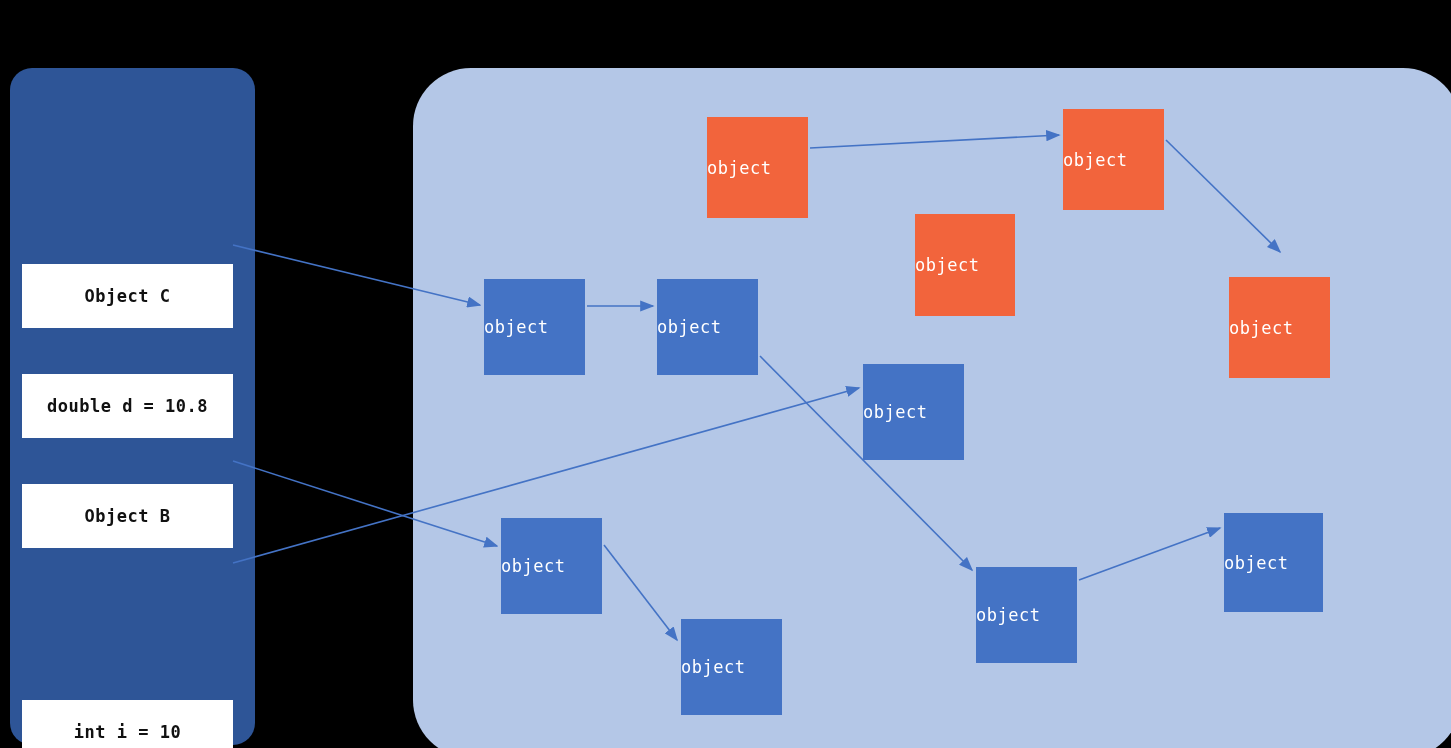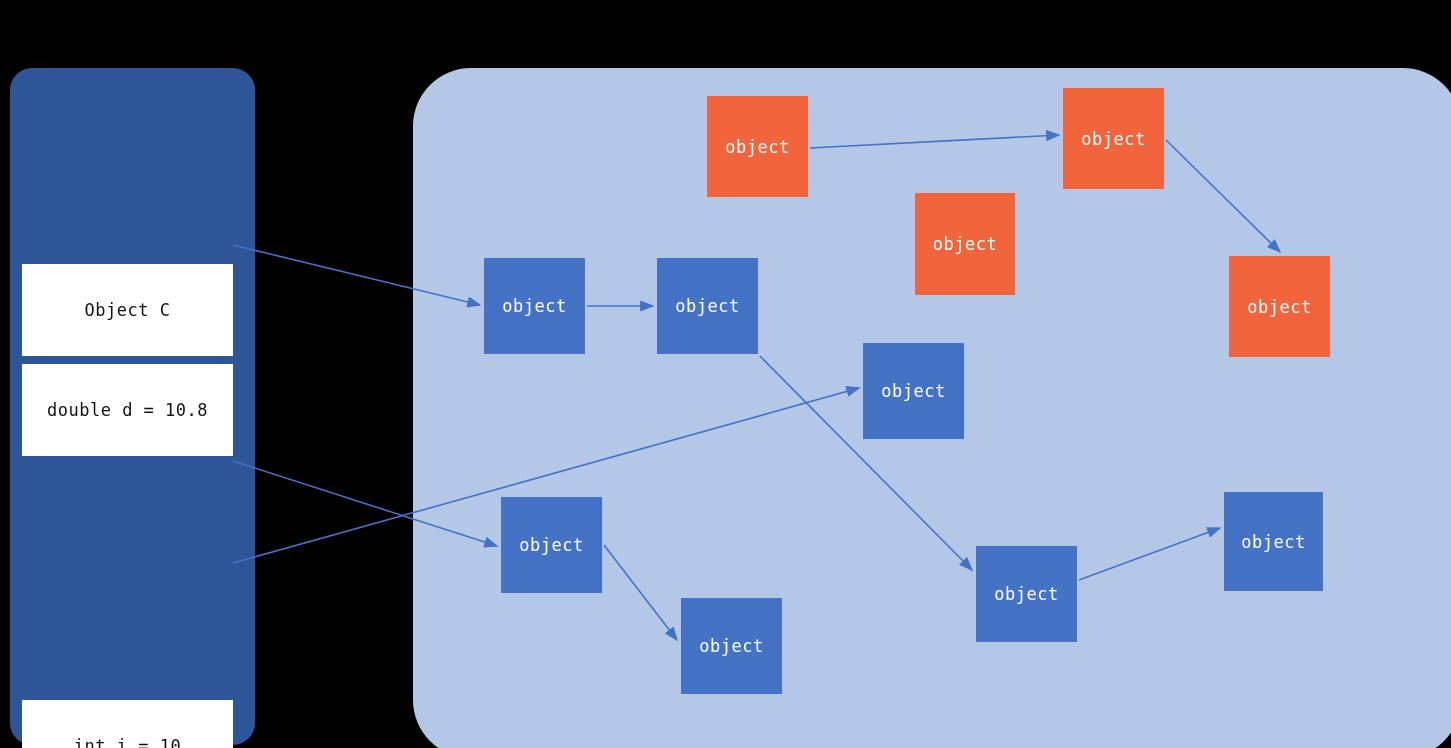--- a/index.html
+++ b/index.html
@@ -2,48 +2,51 @@
 <html><head>
 <meta charset="utf-8">
 <style>
   html,body{margin:0;padding:0;background:#000;}
   #stage{position:relative;width:1451px;height:748px;background:#000;overflow:hidden;
          font-family:"DejaVu Sans Mono","Liberation Mono",monospace;}
 
   
   #stack-panel{position:absolute;left:10px;top:68px;width:245px;height:677px;
                background:#2E5597;border-radius:22px;}
-  .stack-cell{position:absolute;left:12px;width:211px;height:92px;background:#ffffff;
-              display:flex;align-items:center;justify-content:center;}
+  .stack-cell{position:absolute;left:12px;width:211px;height:64px;background:#ffffff;
+              display:flex;align-items:center;justify-content:center;font-weight:bold;}
   .stack-cell span{color:#111;font-size:17px;letter-spacing:0.5px;}
 
   
   #heap-panel{position:absolute;left:413px;top:68px;width:1048px;height:690px;
               background:#B4C7E7;border-radius:58px;}
 
   
-  .node{position:absolute;display:flex;align-items:center;justify-content:center;}
+  .node{position:absolute;display:flex;align-items:center;justify-content:flex-start;margin-top:21px;}
   .node span{color:#ffffff;font-size:17px;letter-spacing:0.5px;}
   .node.blue{background:#4473C5;}
   .node.orange{background:#F2643C;}
 
   
   #edges{position:absolute;left:0;top:0;width:1451px;height:748px;pointer-events:none;}
 </style>
 </head>
 <body>
 
 <div id="stage">
 
   <div id="stack-panel">
     <div class="stack-cell" style="top:196px">
       <span>Object C</span>
     </div>
-    <div class="stack-cell" style="top:296px">
+    <div class="stack-cell" style="top:306px">
       <span>double d = 10.8</span>
+    </div>
+    <div class="stack-cell" style="top:416px">
+      <span>Object B</span>
     </div>
     <div class="stack-cell" style="top:632px">
       <span>int i = 10</span>
     </div>
   </div>
 
   <div id="heap-panel"></div>
 
   <div id="nodes">
     <div class="node orange" style="left: 707px; top: 96px; width: 101px; height: 101px;">

